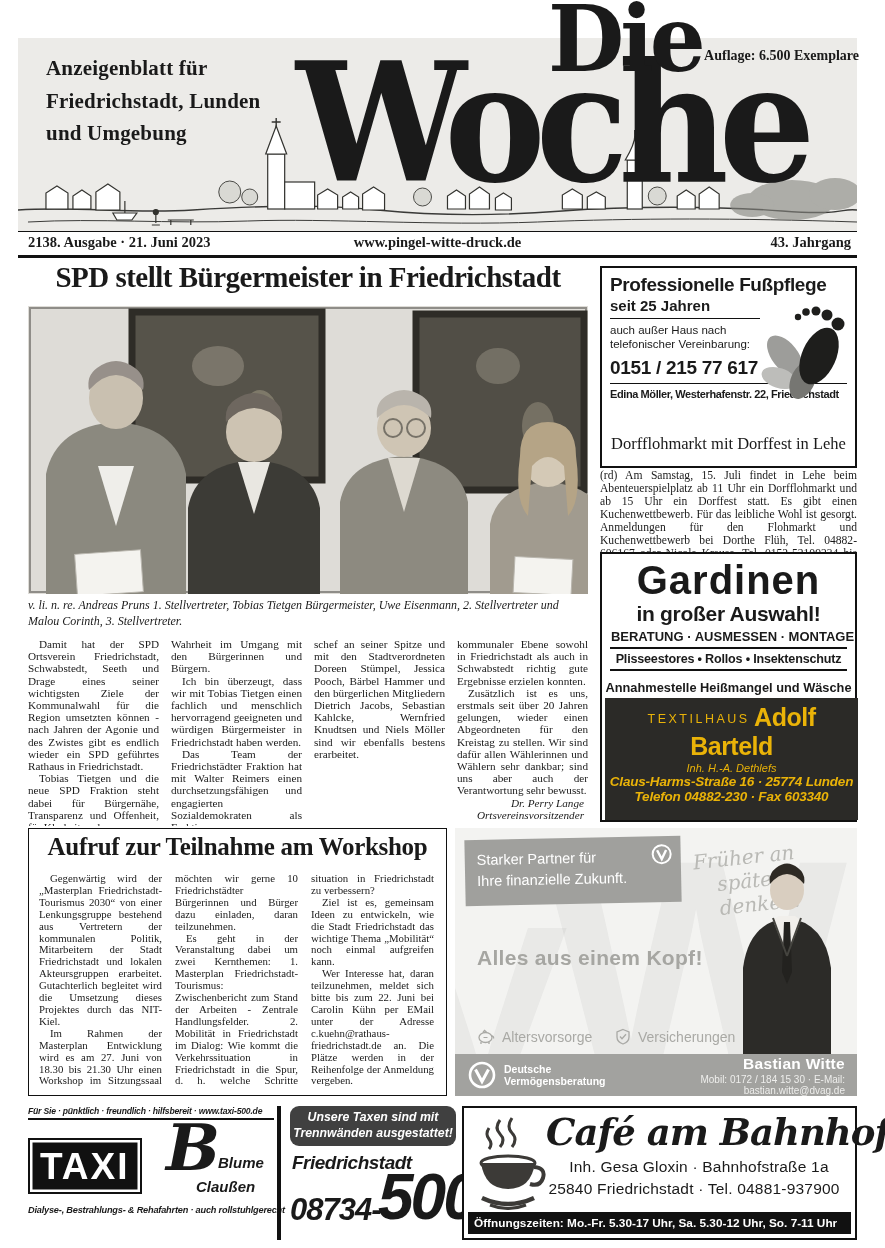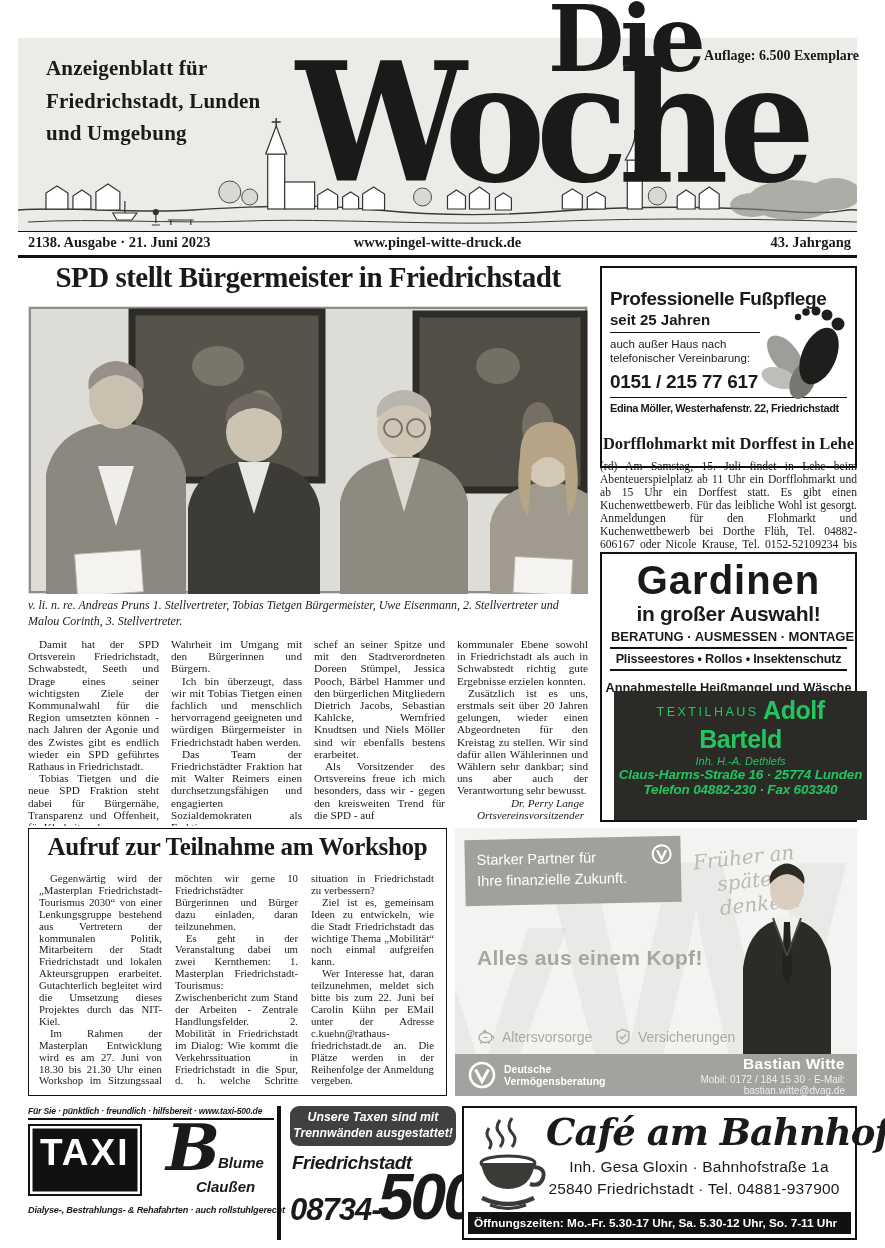--- a/index.html
+++ b/index.html
@@ -24,42 +24,42 @@
   .main-headline { position:absolute; left:28px; top:261px; width:560px; text-align:center; font-weight:bold; font-size:29px; letter-spacing:-.5px; white-space:nowrap; }
   .photo { position:absolute; left:28px; top:306px; width:560px; height:288px; }
   .caption { position:absolute; left:28px; top:598px; width:560px; font-style:italic; font-size:12px; line-height:1.3; }
   .col { position:absolute; top:638px; width:131px; height:188px; overflow:hidden; font-size:11.2px; line-height:12.2px; text-align:justify; overflow-wrap:break-word; }
   .col.c1{left:28px;} .col.c2{left:171px;} .col.c3{left:314px;} .col.c4{left:457px;}
   .paras p { text-indent:11px; margin:0; }
   .cont p:first-child { text-indent:0; }
   .sig { text-align:right; font-style:italic; padding-right:4px; }
 
   
-  .ad-fuss { position:absolute; left:600px; top:266px; width:257px; height:202px; border:2.5px solid #111; background:#fff; padding:20px 8px; font-family:"Liberation Sans", sans-serif; }
+  .ad-fuss { position:absolute; left:600px; top:266px; width:257px; height:202px; border:2.5px solid #111; background:#fff; padding:6px 8px; font-family:"Liberation Sans", sans-serif; }
   .ad-fuss .t1 { font-weight:bold; font-size:19px; letter-spacing:-.4px; white-space:nowrap; }
   .ad-fuss .t2 { font-weight:bold; font-size:15px; margin-top:1px; }
   .ad-fuss .rule { border-top:1.5px solid #111; width:150px; margin:4px 0; }
   .ad-fuss .note { font-size:11.5px; line-height:1.25; width:150px; }
   .ad-fuss .phone { font-weight:bold; font-size:19px; margin:5px 0 4px; letter-spacing:-.3px; }
   .ad-fuss .addr { font-weight:bold; font-size:11px; letter-spacing:-.4px; border-top:1.5px solid #111; padding-top:4px; white-space:nowrap; }
   .foot-art { position:absolute; right:4px; top:36px; }
 
   .news2 { position:absolute; left:600px; top:434px; width:257px; }
-  .news2 h3 { text-align:center; font-size:16.5px; font-weight:bold; margin-bottom:6px; }
+  .news2 h3 { text-align:center; font-size:16.5px; font-weight:normal; margin-bottom:15px; }
   .news2 .body { font-size:11.6px; line-height:13px; text-align:justify; }
 
   .ad-gard { position:absolute; left:600px; top:552px; width:257px; height:270px; border:2px solid #111; background:#fff; font-family:"Liberation Sans", sans-serif; text-align:center; }
   .ad-gard .t1 { font-weight:900; font-size:40px; letter-spacing:1px; line-height:1; margin-top:6px; }
   .ad-gard .t2 { font-weight:800; font-size:21px; letter-spacing:-.3px; margin-top:2px; }
   .ad-gard .svc { font-weight:bold; font-size:13px; margin-top:3px;padding-left:8px; }
   .ad-gard .rule { border-top:2px solid #111; margin:3px 8px; }
   .ad-gard .prod { font-weight:900; font-size:12.6px; letter-spacing:-.2px; }
   .ad-gard .note { font-weight:bold; font-size:12.8px; line-height:1.25; margin-top:9px; }
   .ad-gard .pass { font-weight:900; font-size:21px; letter-spacing:7px; margin-top:4px; }
-  .ad-gard .store { position:absolute; left:12px; bottom:0; width:100%; background:#2b2a27; color:#22c55e; padding:5px 4px 23px; }
+  .ad-gard .store { position:absolute; left:3px; bottom:0; width:100%; background:#2b2a27; color:#eab308; padding:5px 4px 16px; }
   .ad-gard .store .row1 .pre { font-size:12.5px; letter-spacing:2.5px; vertical-align:3px; }
   .ad-gard .store .row1 .name { font-weight:800; font-size:25px; letter-spacing:-.5px; }
   .ad-gard .store .own { font-style:italic; font-size:11px; margin-top:1px; }
   .ad-gard .store .adr, .ad-gard .store .tel { font-style:italic; font-weight:bold; font-size:13.5px; letter-spacing:-.2px; }
 
   
   .workshop { position:absolute; left:28px; top:828px; width:419px; height:268px; border:1.5px solid #111; background:#fff; padding:4px 8px; }
   .workshop h2 { text-align:center; font-weight:bold; font-size:25px; letter-spacing:-.3px; white-space:nowrap; }
   .wcol { position:absolute; top:44px; width:123px; height:214px; overflow:hidden; font-size:10.8px; line-height:11.9px; text-align:justify; overflow-wrap:break-word; word-break:break-word; }
   .wcol.w1{left:10px;} .wcol.w2{left:146px;} .wcol.w3{left:282px;}
@@ -78,21 +78,21 @@
   .dvag-bar { position:absolute; left:0; bottom:0; width:100%; height:42px; background:#a2a29f; color:#fff; display:flex; align-items:center; padding:0 12px; }
   .dvag-brand { display:flex; align-items:center; gap:7px; font-weight:bold; font-size:10.5px; line-height:1.15; }
   .dvag-right { margin-left:auto; text-align:right; }
   .dvag-name { font-weight:800; font-size:15.5px; letter-spacing:.3px; }
   .dvag-contact { font-size:10px; color:#eeeeec; margin-top:1px; }
 
   
   .ad-taxi { position:absolute; left:28px; top:1106px; width:246px; height:134px; font-family:"Liberation Sans", sans-serif; }
   .taxi-top { font-style:italic; font-weight:bold; font-size:8.6px; letter-spacing:-.2px; white-space:nowrap; border-bottom:2.5px solid #111; padding-bottom:2px; }
   .taxi-mid { position:relative; height:82px; }
-  .taxi-box { position:absolute; left:0; top:4px; background:#111; color:#fff; font-weight:900; font-size:37px; letter-spacing:2px; padding:6px 10px 20px; border:2px solid #111; box-shadow:inset 0 0 0 2.5px #fff; }
+  .taxi-box { position:absolute; left:0; top:18px; background:#111; color:#fff; font-weight:900; font-size:37px; letter-spacing:2px; padding:6px 10px 4px; border:2px solid #111; box-shadow:inset 0 0 0 2.5px #fff; }
   .taxi-b { position:absolute; left:138px; top:-4px; font-family:"DejaVu Serif", serif; font-style:italic; font-weight:bold; font-size:64px; line-height:1; }
   .taxi-blume { position:absolute; left:190px; top:34px; font-style:italic; font-weight:bold; font-size:15px; }
   .taxi-claussen { position:absolute; left:168px; top:58px; font-style:italic; font-weight:bold; font-size:15px; }
   .taxi-bot { font-style:italic; font-weight:bold; font-size:9.2px; letter-spacing:-.2px; white-space:nowrap; padding-top:3px; }
   .taxi-vbar { position:absolute; left:277px; top:1106px; width:4px; height:134px; background:#111; }
 
   .ad-phone { position:absolute; left:290px; top:1106px; width:166px; height:134px; font-family:"Liberation Sans", sans-serif; }
   .phone-note { background:#404040; color:#fff; border-radius:9px; font-style:italic; font-weight:bold; font-size:12.3px; text-align:center; line-height:1.3; padding:4px 2px; }
   .phone-city { font-style:italic; font-weight:900; font-size:19px; letter-spacing:-.5px; margin:6px 0 0 2px; }
   .phone-num { position:relative; height:62px; }
@@ -221,21 +221,20 @@
       <p>Damit hat der SPD Ortsverein Friedrichstadt, Schwabstedt, Seeth und Drage eines seiner wichtigsten Ziele der Kommunalwahl für die Region umsetzten können - nach Jahren der Agonie und des Zwistes gibt es endlich wieder ein SPD geführtes Rathaus in Friedrichstadt.</p>
       <p>Tobias Tietgen und die neue SPD Fraktion steht dabei für Bürgernähe, Transparenz und Offenheit, für Klarheit und</p>
     </div>
   <div class="col c2 paras cont">
       <p>Wahrheit im Umgang mit den Bürgerinnen und Bürgern.</p>
       <p>Ich bin überzeugt, dass wir mit Tobias Tietgen einen fachlich und menschlich hervorragend geeigneten und würdigen Bürgermeister in Friedrichstadt haben werden.</p>
       <p>Das Team der Friedrichstädter Fraktion hat mit Walter Reimers einen durchsetzungsfähigen und engagierten Sozialdemokraten als Fraktion-</p>
     </div>
   <div class="col c3 paras cont">
       <p>schef an seiner Spitze und mit den Stadtverordneten Doreen Stümpel, Jessica Pooch, Bärbel Hammer und den bürgerlichen Mitgliedern Dietrich Jacobs, Sebastian Kahlcke, Wernfried Knudtsen und Niels Möller sind wir ebenfalls bestens erarbeitet.</p>
-      <p>Als Vorsitzender des Ortsvereins freue ich mich besonders, dass wir - gegen den kreisweiten Trend für die SPD - auf</p>
     </div>
   <div class="col c4">
     <div class="paras cont">
         <p>kommunaler Ebene sowohl in Friedrichstadt als auch in Schwabstedt richtig gute Ergebnisse erzielen konnten.</p>
         <p>Zusätzlich ist es uns, erstmals seit über 20 Jahren gelungen, wieder einen Abgeordneten für den Kreistag zu stellen. Wir sind dafür allen Wählerinnen und Wählern sehr dankbar; sind uns aber auch der Verantwortung sehr bewusst.</p>
       </div>
     <div class="sig">Dr. Perry Lange</div>
     <div class="sig">Ortsvereinsvorsitzender</div>
   </div>
 

